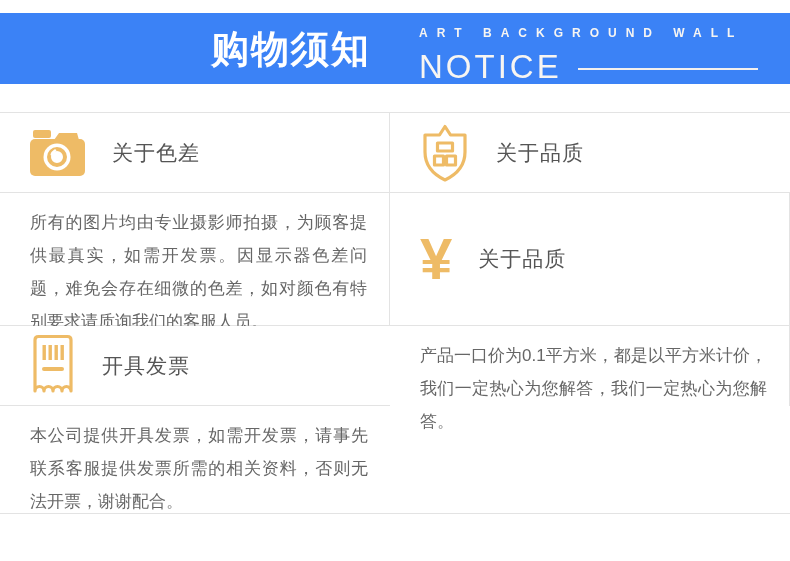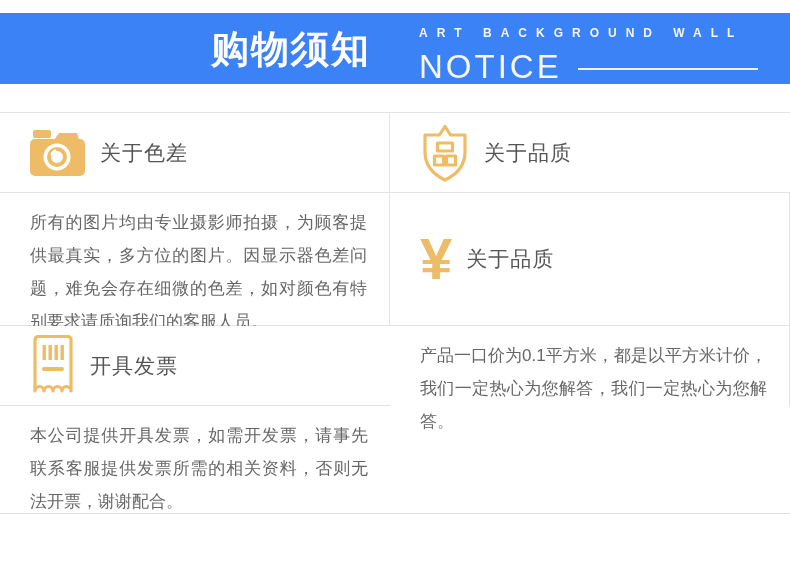--- a/index.html
+++ b/index.html
@@ -17,21 +17,21 @@
   .banner-notice { font-size:33px; font-weight:100; letter-spacing:3px; line-height:1.1; }
   .notice-line { display:inline-block; width:180px; height:2px; background:#f2f0ee; margin-left:16px; margin-top:4px; }
 
   
   .grid { position:absolute; top:112px; left:0; width:790px;
           display:grid; grid-template-columns:390px 400px;
           grid-template-rows:80px 133px 80px 107px;
           border-top:1px solid #e3e3e3; border-bottom:1px solid #e3e3e3; }
   .cell { background:#fff; }
   .c-left { border-right:1px solid #e3e3e3; }
-  .title-cell { display:flex; align-items:center; padding-left:30px; border-bottom:1px solid #e3e3e3; }
+  .title-cell { display:flex; align-items:center; padding-left:30px; border-bottom:1px solid #e3e3e3;gap:12px; }
   .body-cell { padding:13px 22px 0 30px; }
   .body-cell.rb { border-bottom:1px solid #e3e3e3; }
   .cell-title { font-size:21px; color:#555555; margin-left:14px; letter-spacing:1px; }
   .cell-text { font-size:17px; color:#666666; line-height:33px; text-align:justify; }
   .icon-box { display:inline-flex; align-items:center; justify-content:center; }
   .yen { font-size:58px; font-weight:bold; color:#eebb66; line-height:1; display:inline-block; }
 </style>
 </head>
 <body>
 
@@ -72,21 +72,21 @@
           <path d="M5 13 L19.5 13 L25 4.5 L30.5 13 L45 13 L45 30 C45 44.5 36.5 52.5 25 58 C13.5 52.5 5 44.5 5 30 Z"></path>
           <rect x="17.5" y="21" width="15" height="8"></rect>
           <rect x="14.5" y="34" width="9" height="9"></rect>
           <rect x="26.5" y="34" width="9" height="9"></rect>
         </svg>
       </span>
       <span class="cell-title">关于品质</span>
     </div>
 
     <div class="cell body-cell rb c-left">
-      <p class="cell-text">所有的图片均由专业摄影师拍摄，为顾客提供最真实，多方位的图片。因显示器色差问题，难免会存在细微的色差，如对颜色有特别要求请质询我们的客服人员。</p>
+      <p class="cell-text">所有的图片均由专业摄影师拍摄，为顾客提供最真实，如需开发票。因显示器色差问题，难免会存在细微的色差，如对颜色有特别要求请质询我们的客服人员。</p>
     </div>
 
 
     <div class="cell title-cell c-left">
       <span class="icon-box">
         <span class="yen">¥</span>
       </span>
       <span class="cell-title">关于品质</span>
     </div>
 

